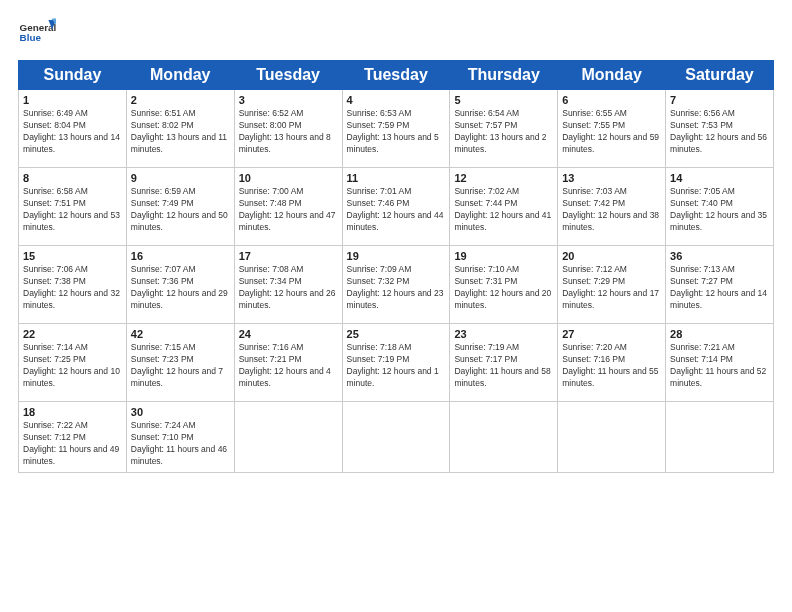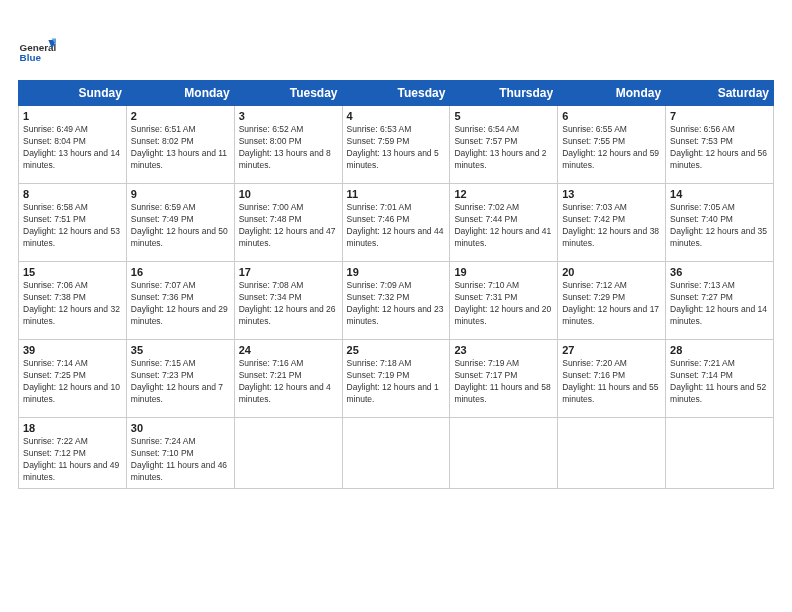--- a/index.html
+++ b/index.html
@@ -6,21 +6,21 @@
     body {
       font-family: Arial, sans-serif;
       background: #fff;
       width: 792px;
       height: 612px;
       overflow: hidden;
     }
     .page {
       width: 792px;
       height: 612px;
-      padding: 34px 18px 10px 18px;
+      padding: 14px 18px 10px 18px;
       background: #fff;
     }
     .header {
       display: flex;
       justify-content: space-between;
       align-items: flex-start;
       margin-bottom: 8px;
     }
     .logo {
       display: flex;
@@ -46,24 +46,24 @@
     .calendar {
       width: 100%;
       border-collapse: collapse;
       table-layout: fixed;
     }
     .calendar thead tr {
       background: #1a5eb8;
     }
     .calendar thead th {
       color: #fff;
-      font-size: 12px;
+      font-size: 16px;
       font-weight: bold;
       padding: 5px 4px;
-      text-align: right;
+      text-align: center;
       border: 1px solid #1a5eb8;
       margin-top: 28px;
     }
     .calendar tbody tr {
       border-bottom: 1px solid #ccc;
     }
     .calendar tbody td {
       vertical-align: top;
       border: 1px solid #ccc;
       padding: 4px 4px;
@@ -210,25 +210,25 @@
           <span class="day-number">20</span>
           <span class="day-info">Sunrise: 7:12 AM<br>Sunset: 7:29 PM<br>Daylight: 12 hours and 17 minutes.</span>
         </td>
           <td>
           <span class="day-number">36</span>
           <span class="day-info">Sunrise: 7:13 AM<br>Sunset: 7:27 PM<br>Daylight: 12 hours and 14 minutes.</span>
         </td>
         </tr>
         <tr>
           <td>
-          <span class="day-number">39</span>
+          <span class="day-number">22</span>
           <span class="day-info">Sunrise: 7:14 AM<br>Sunset: 7:25 PM<br>Daylight: 12 hours and 10 minutes.</span>
         </td>
           <td>
-          <span class="day-number">35</span>
+          <span class="day-number">42</span>
           <span class="day-info">Sunrise: 7:15 AM<br>Sunset: 7:23 PM<br>Daylight: 12 hours and 7 minutes.</span>
         </td>
           <td>
           <span class="day-number">24</span>
           <span class="day-info">Sunrise: 7:16 AM<br>Sunset: 7:21 PM<br>Daylight: 12 hours and 4 minutes.</span>
         </td>
           <td>
           <span class="day-number">25</span>
           <span class="day-info">Sunrise: 7:18 AM<br>Sunset: 7:19 PM<br>Daylight: 12 hours and 1 minute.</span>
         </td>

